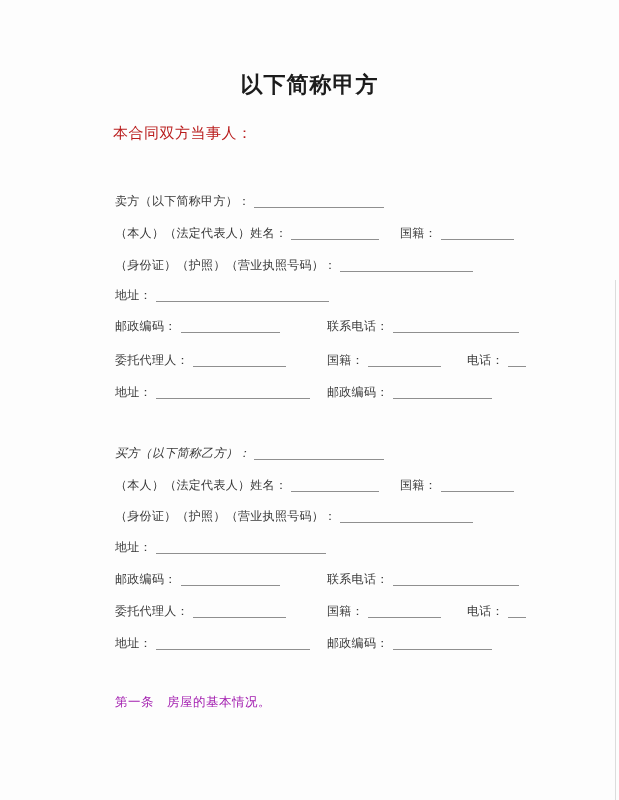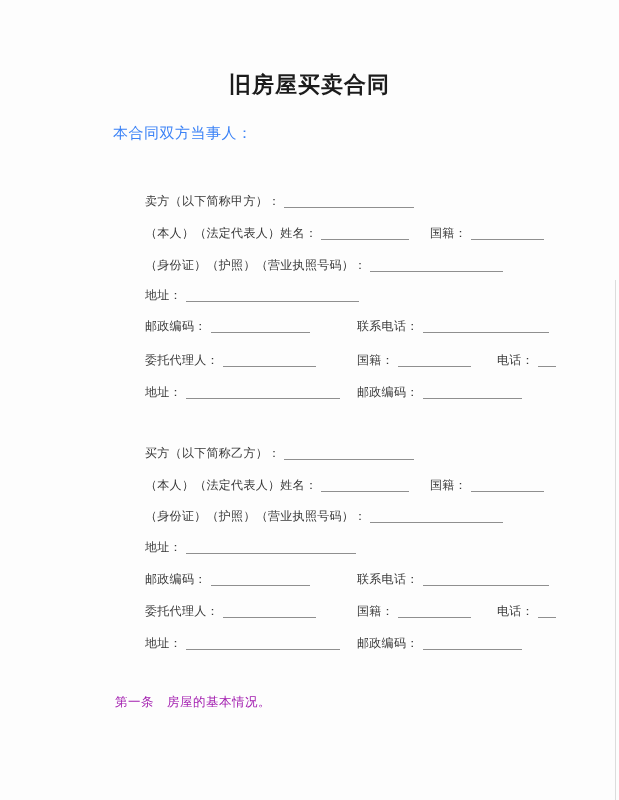--- a/index.html
+++ b/index.html
@@ -12,24 +12,24 @@
     overflow:hidden;
   }
   .title{
     position:absolute;top:70px;left:0;width:100%;
     margin:0;text-align:center;
     font-size:22px;font-weight:bold;letter-spacing:1px;
     color:#1c1c1c;
   }
   .intro{
     position:absolute;left:113px;top:124px;
-    font-size:15px;color:#3b82f6;letter-spacing:0.5px;
+    font-size:15px;color:#b91c1c;letter-spacing:0.5px;
     white-space:nowrap;
   }
-  .form-body{position:absolute;left:115px;top:0;right:0;bottom:0;margin-left:30px;}
+  .form-body{position:absolute;left:115px;top:0;right:0;bottom:0;}
   .form-row{position:absolute;left:0;right:0;height:18px;}
   .form-field{
     position:absolute;top:0;white-space:nowrap;
     font-size:12px;letter-spacing:0.3px;color:#383838;
   }
   .blank-line{
     display:inline-block;height:12px;
     border-bottom:1px solid #8f8f8f;
     margin-left:4px;vertical-align:-3px;
   }
@@ -40,21 +40,21 @@
   }
   .edge-line{
     position:absolute;left:615px;top:280px;
     width:1px;height:520px;background:#dcdcdc;
   }
 </style>
 </head>
 <body>
 
 <div class="page">
-  <h1 class="title">旧房屋买卖合同</h1>
+  <h1 class="title">以下简称甲方</h1>
 
   <div class="intro">本合同双方当事人：</div>
 
   <div class="form-body" id="form-body">
       <div class="form-row" style="top: 193px;">
         <span class="form-field" style="left: 0px;"><span>卖方（以下简称甲方）：</span><span class="blank-line" style="width: 130px;"></span></span>
       </div>
       <div class="form-row" style="top: 225px;">
         <span class="form-field" style="left: 0px;"><span>（本人）（法定代表人）姓名：</span><span class="blank-line" style="width: 88px;"></span></span>
         <span class="form-field" style="left: 285px;"><span>国籍：</span><span class="blank-line" style="width: 73px;"></span></span>
@@ -72,21 +72,21 @@
       <div class="form-row" style="top: 352px;">
         <span class="form-field" style="left: 0px;"><span>委托代理人：</span><span class="blank-line" style="width: 93px;"></span></span>
         <span class="form-field" style="left: 212px;"><span>国籍：</span><span class="blank-line" style="width: 73px;"></span></span>
         <span class="form-field" style="left: 352px;"><span>电话：</span><span class="blank-line" style="width: 18px;"></span></span>
       </div>
       <div class="form-row" style="top: 384px;">
         <span class="form-field" style="left: 0px;"><span>地址：</span><span class="blank-line" style="width: 154px;"></span></span>
         <span class="form-field" style="left: 212px;"><span>邮政编码：</span><span class="blank-line" style="width: 99px;"></span></span>
       </div>
       <div class="form-row" style="top: 445px;">
-        <span class="form-field" style="left: 0px;"><span>买方（以下简称乙方）：</span><span class="blank-line" style="width: 130px;"></span></span>
+        <span class="form-field" style="left: 0px; font-style: italic;"><span>买方（以下简称乙方）：</span><span class="blank-line" style="width: 130px;"></span></span>
       </div>
       <div class="form-row" style="top: 477px;">
         <span class="form-field" style="left: 0px;"><span>（本人）（法定代表人）姓名：</span><span class="blank-line" style="width: 88px;"></span></span>
         <span class="form-field" style="left: 285px;"><span>国籍：</span><span class="blank-line" style="width: 73px;"></span></span>
       </div>
       <div class="form-row" style="top: 508px;">
         <span class="form-field" style="left: 0px;"><span>（身份证）（护照）（营业执照号码）：</span><span class="blank-line" style="width: 133px;"></span></span>
       </div>
       <div class="form-row" style="top: 539px;">
         <span class="form-field" style="left: 0px;"><span>地址：</span><span class="blank-line" style="width: 170px;"></span></span>

